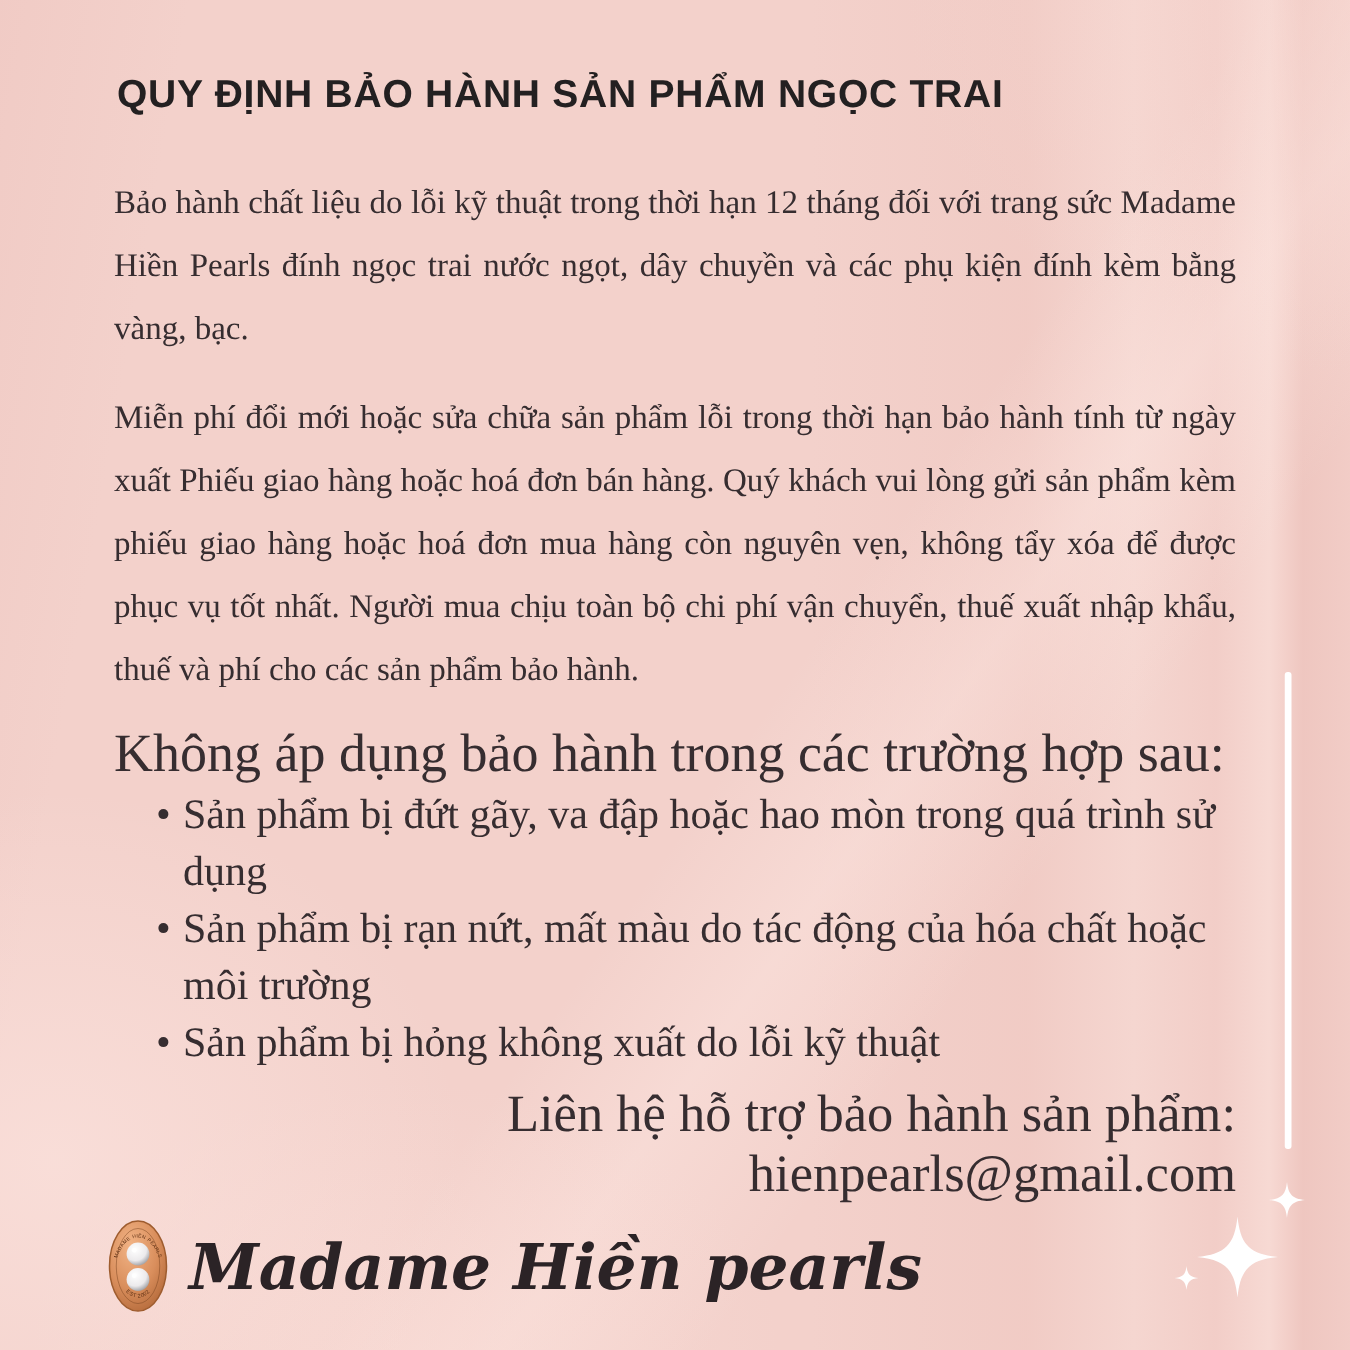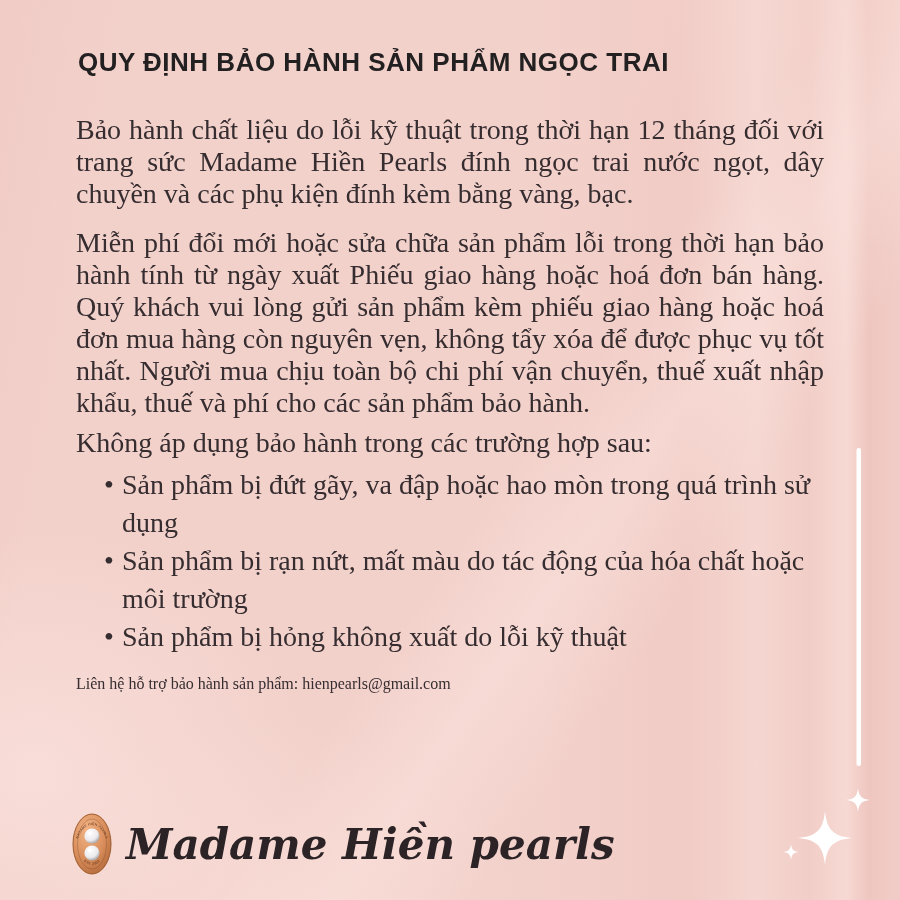--- a/index.html
+++ b/index.html
@@ -21,29 +21,29 @@
         rgba(250,224,218,.55) 94%,
         rgba(234,188,181,.50) 96.5%,
         rgba(240,199,193,.45) 100%);
   }
   .content{position:absolute;left:76px;top:44px;width:748px;color:#362d30;}
   .title{
     font-family:"Liberation Sans",sans-serif;
     font-size:26px;font-weight:bold;letter-spacing:.5px;
     color:#232021;margin:0 0 34px 2px;line-height:36px;
   }
-  .body-par{font-size:28px;line-height:32px;text-align:justify;margin:0;font-family:Liberation Serif, serif;}
+  .body-par{font-size:22px;line-height:42px;text-align:justify;margin:0;font-family:Liberation Serif, serif;}
   .body-par + .body-par{margin-top:17px;}
-  .exclusions-heading{font-size:28px;line-height:42px;margin:3px 0 0 0;}
+  .exclusions-heading{font-size:36px;line-height:42px;margin:14px 0 0 0;}
   ul.exclusions{list-style:none;margin:2px 0 0 0;padding:0 0 0 28px;}
   ul.exclusions li{
     position:relative;font-size:28px;line-height:38px;padding-left:18px;
   }
   ul.exclusions .bullet{position:absolute;left:0;top:0;}
-  .contact{font-size:16px;line-height:40px;margin:8px 0 0 0;}
+  .contact{font-size:35px;line-height:40px;margin:8px 0 0 0;text-align:right;}
   .footer-brand{
     position:absolute;left:72px;top:810px;height:68px;
     display:flex;align-items:center;gap:14px;
   }
   .brand-name{
     font-family:"DejaVu Serif",serif;font-style:italic;font-weight:bold;
     font-size:42px;color:#2b2326;white-space:nowrap;
   }
   .sparkles{position:absolute;left:740px;top:430px;}
   .badge-svg{display:block;}

